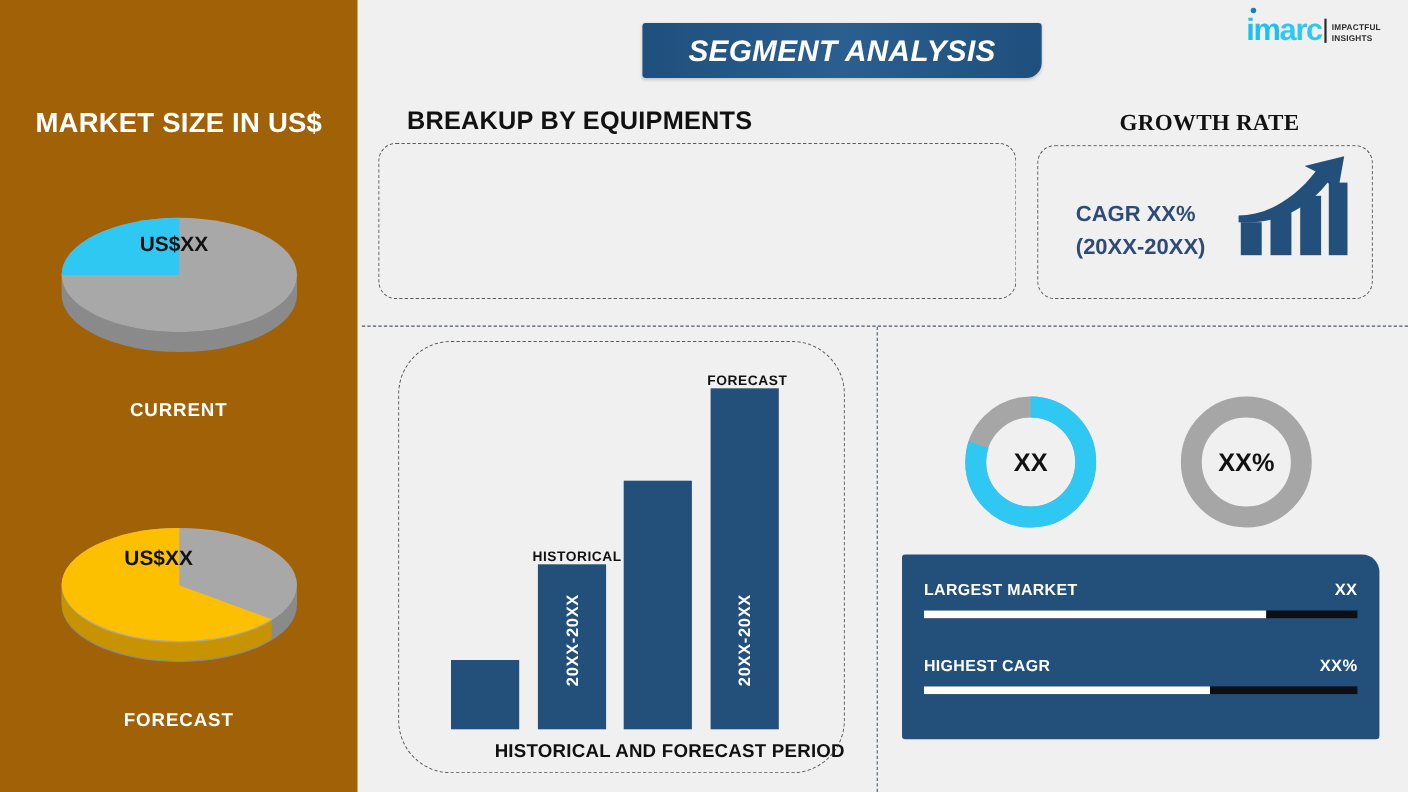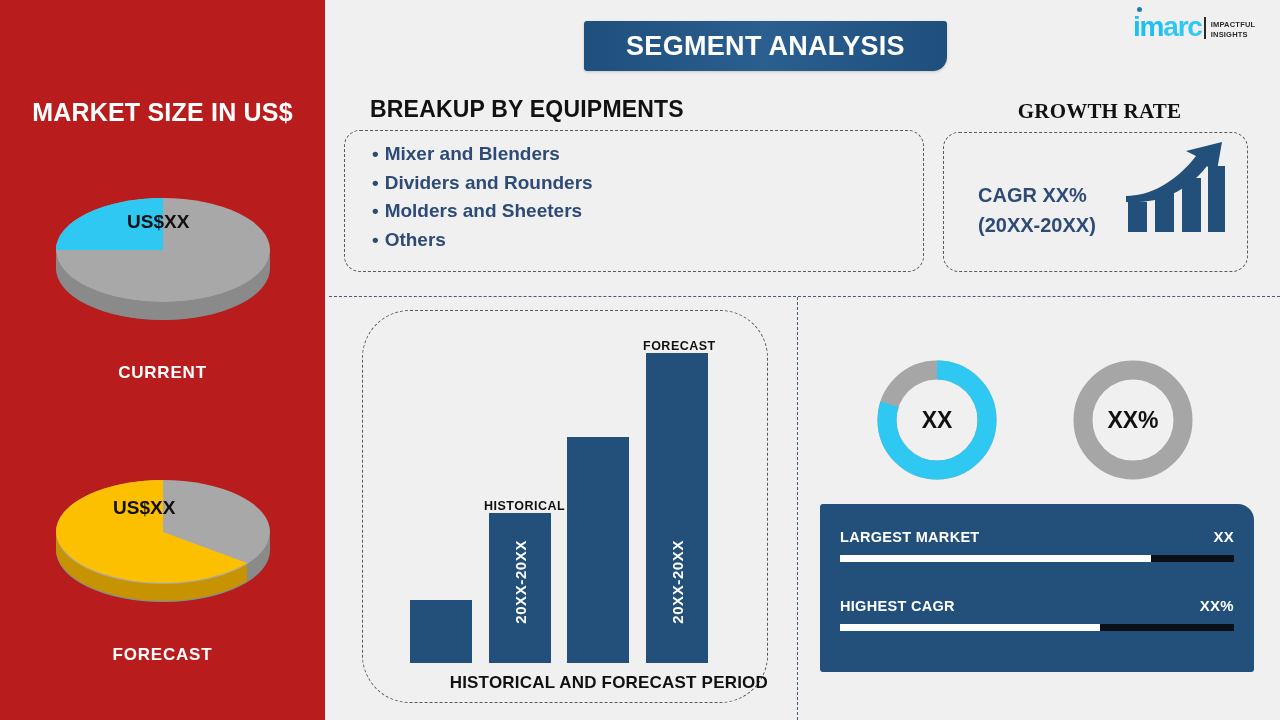--- a/index.html
+++ b/index.html
@@ -12,21 +12,21 @@
   #root {
     position: relative;
     width: 1280px; height: 720px;
     background: #f0f0f0;
   }
 
   
   .sidebar {
     position: absolute; left: 0; top: 0;
     width: 325px; height: 720px;
-    background: #b91c1c;
+    background: #a16207;
   }
   .sidebar-title {
     position: absolute; left: 0; top: 98px; width: 325px;
     text-align: center;
     color: #ffffff;
     font-size: 25px; font-weight: bold;
     letter-spacing: .2px;
   }
   .pie-wrap { position: absolute; left: 0; width: 325px; }
   .pie-wrap.current  { top: 150px; }
@@ -45,21 +45,21 @@
   
   .header-banner {
     position: absolute; left: 584px; top: 21px;
     width: 363px; height: 50px;
     background: linear-gradient(90deg,#1f4f7c 0%,#2a5f90 50%,#1f4f7c 100%);
     border-radius: 3px 3px 14px 3px;
     display: flex; align-items: center; justify-content: center;
     box-shadow: 0 1px 3px rgba(0,0,0,.18);
   }
   .header-banner span {
-    color: #ffffff; font-size: 27px; font-weight: bold; letter-spacing: .3px;
+    color: #ffffff; font-size: 27px; font-weight: bold; letter-spacing: .3px; font-style: italic;
   }
 
   .logo { position: absolute; left: 1133px; top: 14px; display: flex; align-items: flex-end; }
   .logo-mark { font-size: 28px; font-weight: bold; line-height: .9; letter-spacing: -1.2px; position: relative; }
   .logo-im { color: #1ec0ef; }
   .logo-arc { color: #2ec8f3; }
   .logo-dot { position: absolute; left: 4px; top: -7px; width: 5px; height: 5px; border-radius: 50%; background: #1b7fb5; }
   .logo-bar { width: 2px; height: 22px; background: #2a2a2a; margin: 0 5px 0 2px; }
   .logo-tag { font-size: 7.5px; font-weight: bold; color: #2a2a2a; line-height: 1.25; letter-spacing: .2px; }
 
@@ -199,26 +199,20 @@
     </div>
     <div class="logo-bar"></div>
     <div class="logo-tag">
       <div>IMPACTFUL</div>
       <div>INSIGHTS</div>
     </div>
   </div>
 
   <div class="sec-title" id="title-equip">BREAKUP BY EQUIPMENTS</div>
   <div class="dash-box" id="box-equip"></div>
-  <div class="equip-list">
-    <div class="equip-item"><span class="bullet">•</span><span>Mixer and Blenders</span></div>
-    <div class="equip-item"><span class="bullet">•</span><span>Dividers and Rounders</span></div>
-    <div class="equip-item"><span class="bullet">•</span><span>Molders and Sheeters</span></div>
-    <div class="equip-item"><span class="bullet">•</span><span>Others</span></div>
-  </div>
 
   <div class="sec-title" id="title-growth">GROWTH RATE</div>
   <div class="dash-box" id="box-growth"></div>
   <div class="cagr-text">
     <div>CAGR XX%</div>
     <div>(20XX-20XX)</div>
   </div>
   <svg class="growth-icon" width="104" height="96" viewBox="0 0 104 96">
     <rect x="4" y="62" width="19" height="30" fill="#22507a"></rect>
     <rect x="31" y="50" width="19" height="42" fill="#22507a"></rect>

